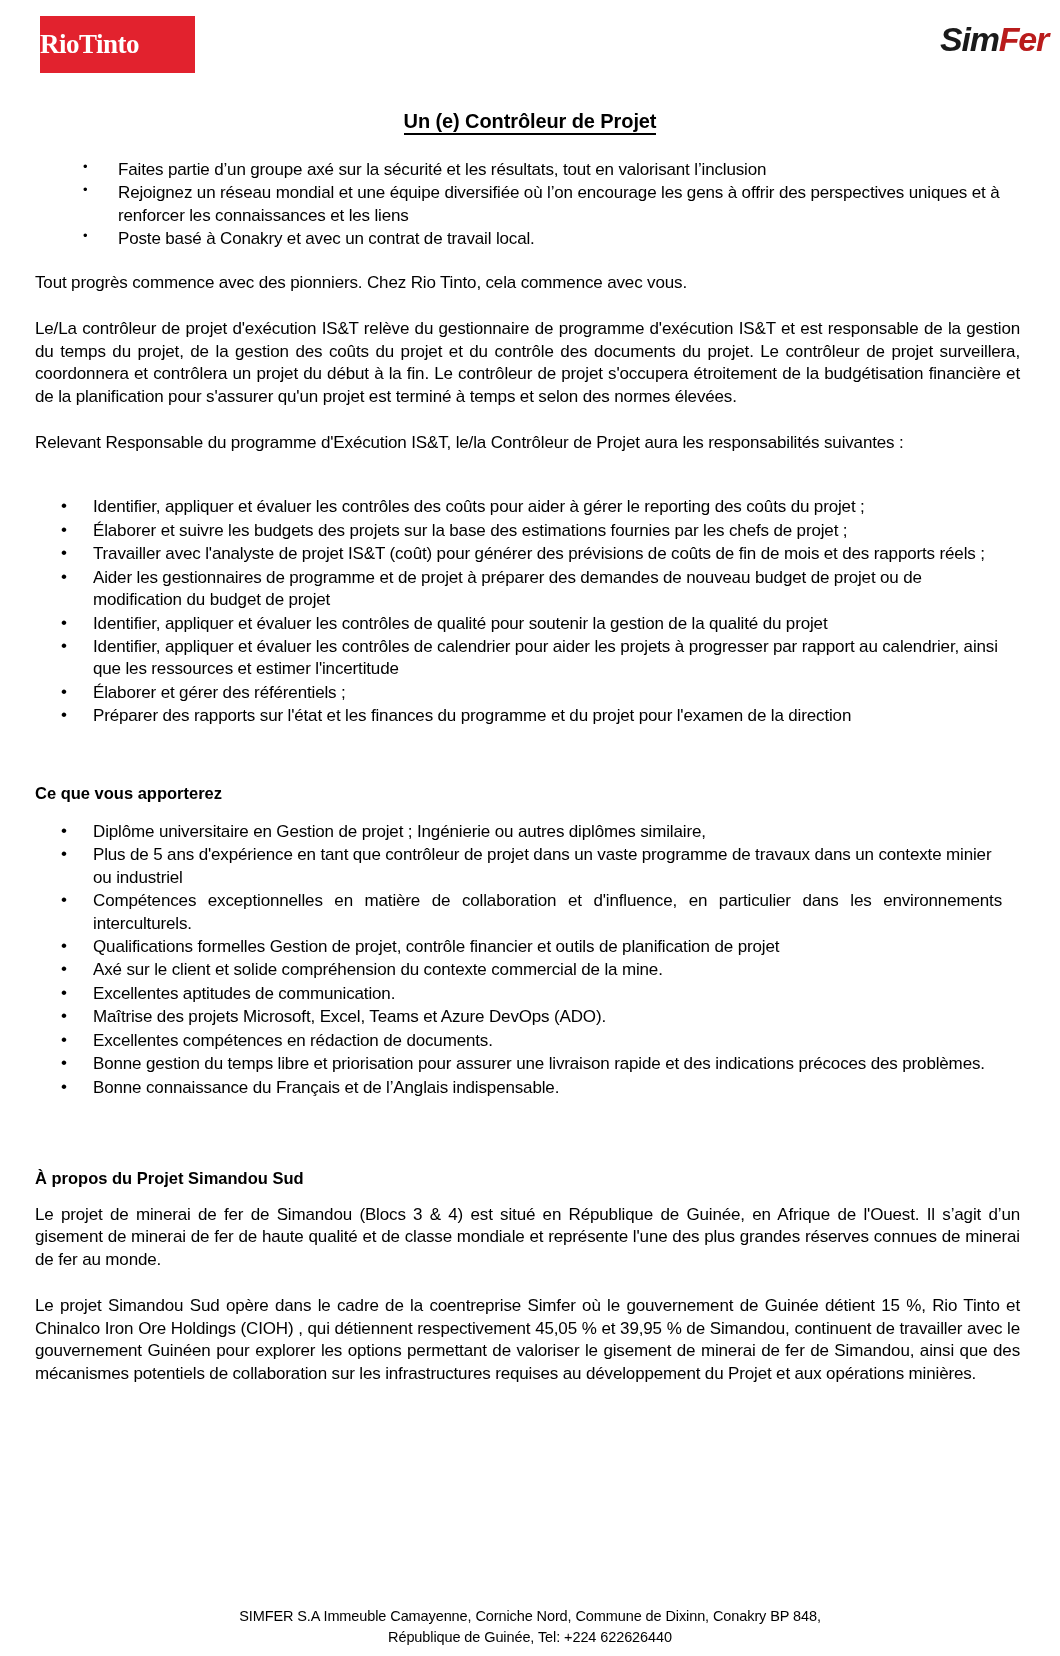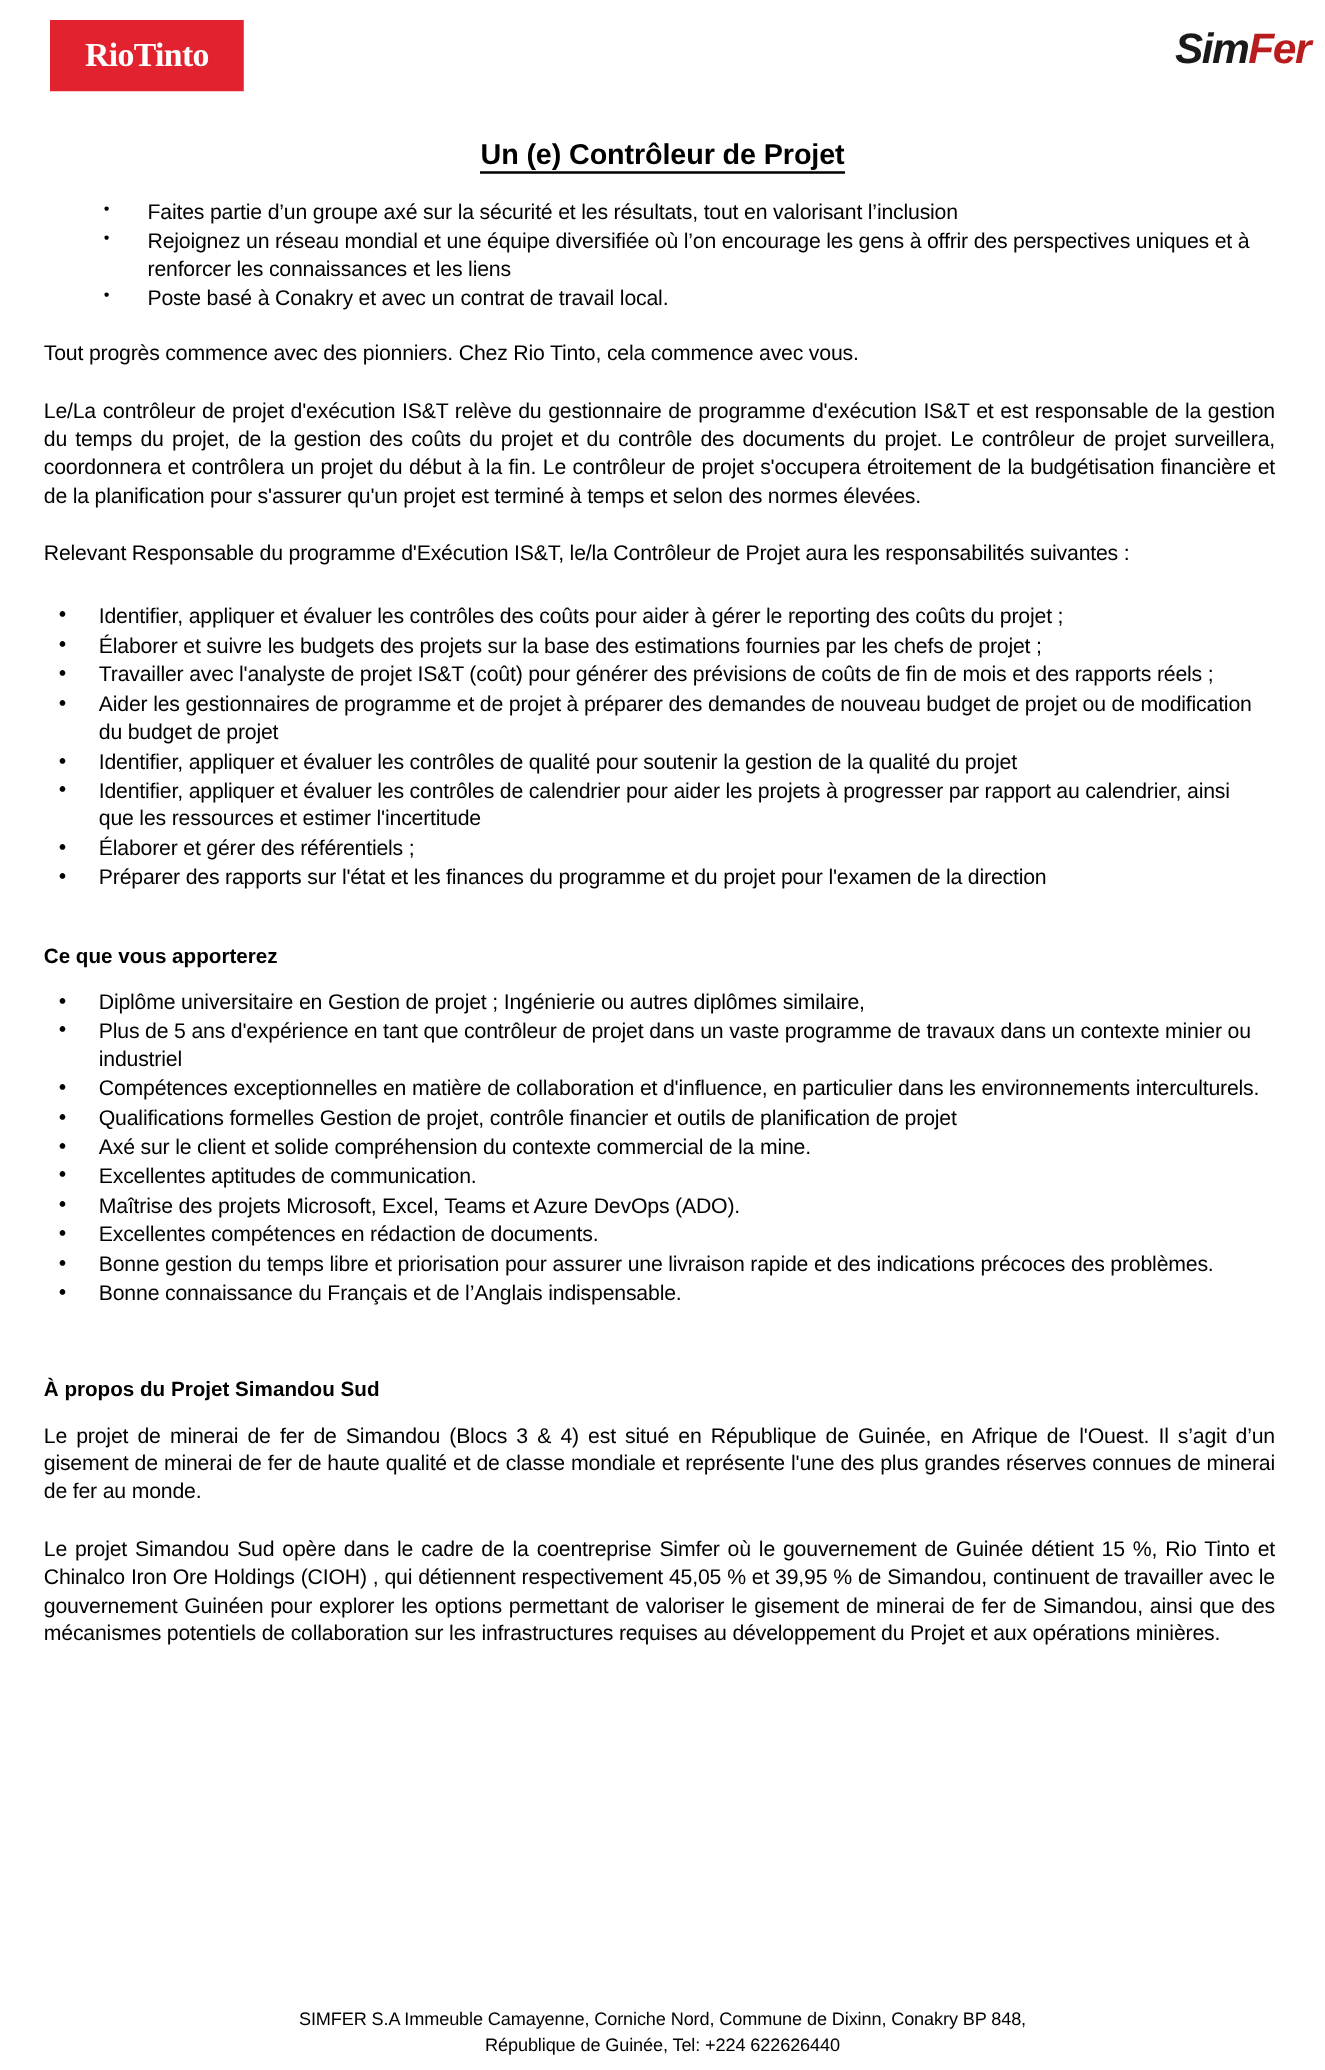--- a/index.html
+++ b/index.html
@@ -33,21 +33,20 @@
   }
   .riotinto-logo {
     position: absolute;
     left: 40px;
     top: 16px;
     width: 155px;
     height: 57px;
     background: #e2222e;
     display: flex;
     align-items: center;
-    justify-content: center;
   }
   .riotinto-logo-text {
     font-family: "Liberation Serif", serif;
     font-weight: bold;
     font-size: 27px;
     color: #ffffff;
     letter-spacing: -0.5px;
     line-height: 1;
     white-space: nowrap;
   }
@@ -66,21 +65,21 @@
   .simfer-sim { color: #1a1a1a; }
   .simfer-fer { color: #b91c1c; }
 
   
   .doc-title {
     position: absolute;
     top: 110px;
     left: 0;
     width: 1060px;
     text-align: center;
-    font-size: 23px;
+    font-size: 20px;
     font-weight: bold;
     letter-spacing: -0.1px;
   }
   .doc-title span {
     border-bottom: 2px solid #000;
     padding-bottom: 1px;
   }
 
   .content {
     position: absolute;
@@ -125,21 +124,21 @@
     content: "\2022";
     position: absolute;
     left: 48px;
     top: -1px;
     font-size: 13px;
   }
 
   
   ul.bullets {
     list-style: none;
-    margin: 4px;
+    margin: 18px;
     padding: 0;
   }
   ul.bullets > li {
     position: relative;
     padding-left: 40px;
     margin-bottom: 1px;
     text-align: left;
   }
   ul.bullets > li.just {
     text-align: justify;

